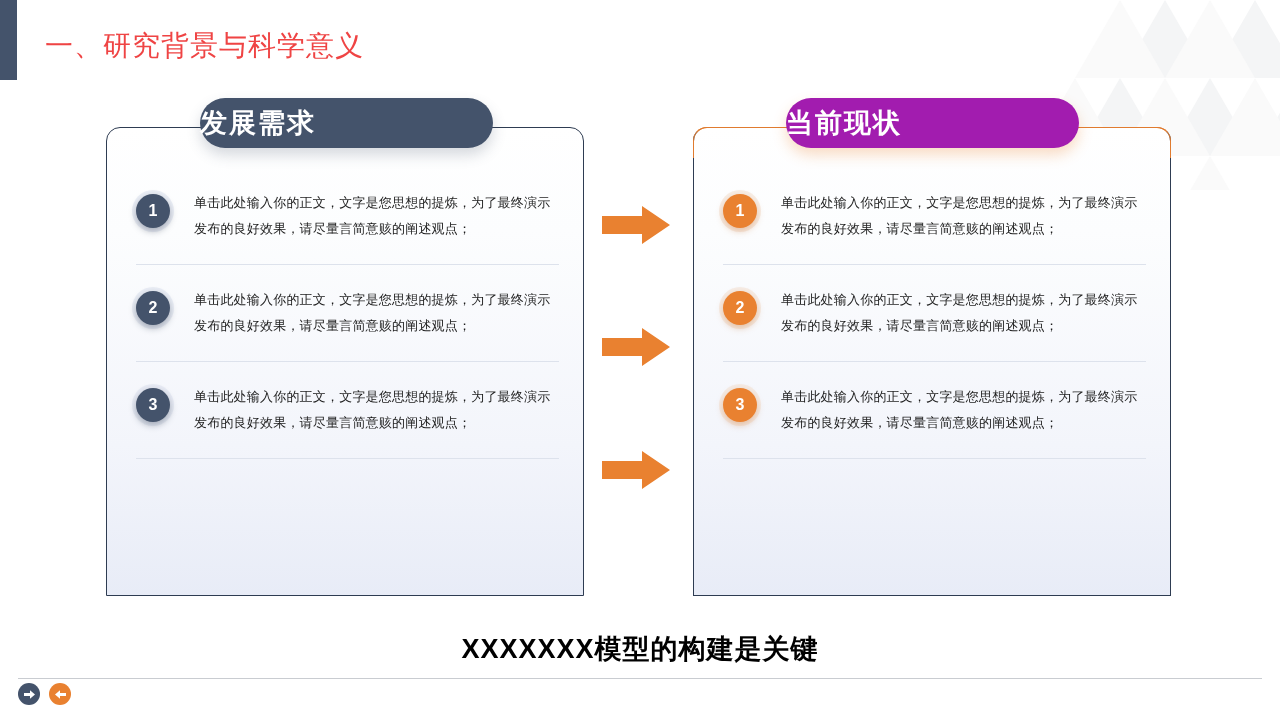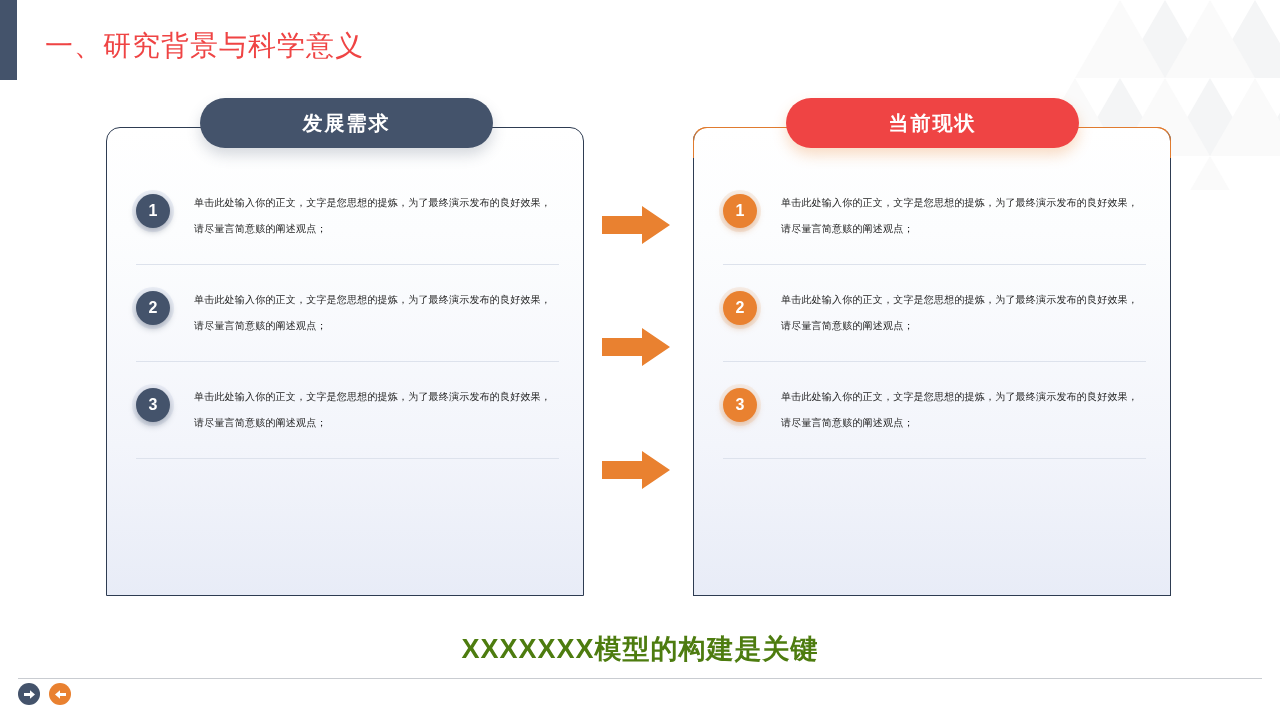--- a/index.html
+++ b/index.html
@@ -92,35 +92,35 @@
 
   
   .pill {
     position: absolute;
     top: 98px;
     height: 50px;
     width: 293px;
     border-radius: 25px;
     display: flex;
     align-items: center;
-    justify-content: center;
+    justify-content: flex-start;
     color: #ffffff;
-    font-size: 20px;
+    font-size: 27px;
     font-weight: bold;
     letter-spacing: 2px;
     z-index: 4;
   }
   .pill-left {
     left: 200px;
     background: #44536b;
     box-shadow: 0 7px 14px rgba(68, 83, 107, 0.22);
   }
   .pill-right {
     left: 786px;
-    background: #ef4444;
+    background: #a21caf;
     box-shadow: 0 7px 14px rgba(233, 129, 48, 0.28);
   }
 
   
   .list {
     position: absolute;
     top: 62px;
     left: 29px;
     right: 24px;
     z-index: 2;
@@ -152,21 +152,21 @@
     background: #44536b;
     box-shadow: 0 3px 7px rgba(50, 62, 82, 0.40), 0 0 0 4px rgba(220, 226, 238, 0.55);
   }
   .num-orange {
     background: #e98130;
     box-shadow: 0 3px 7px rgba(196, 106, 36, 0.35), 0 0 0 4px rgba(244, 226, 214, 0.6);
   }
 
   .row-text {
     flex: 1 1 auto;
-    font-size: 10px;
+    font-size: 13px;
     line-height: 26px;
     color: #1d1d1d;
     letter-spacing: 0.2px;
   }
 
   
   .arrow {
     position: absolute;
     left: 602px;
     width: 68px;
@@ -179,21 +179,21 @@
 
   
   .caption {
     position: absolute;
     left: 0;
     right: 0;
     top: 631px;
     text-align: center;
     font-size: 27px;
     font-weight: bold;
-    color: #4d7c0f;
+    color: #000000;
     letter-spacing: 1px;
     z-index: 3;
   }
 
   
   .footer-line {
     position: absolute;
     left: 18px;
     right: 18px;
     top: 678px;

